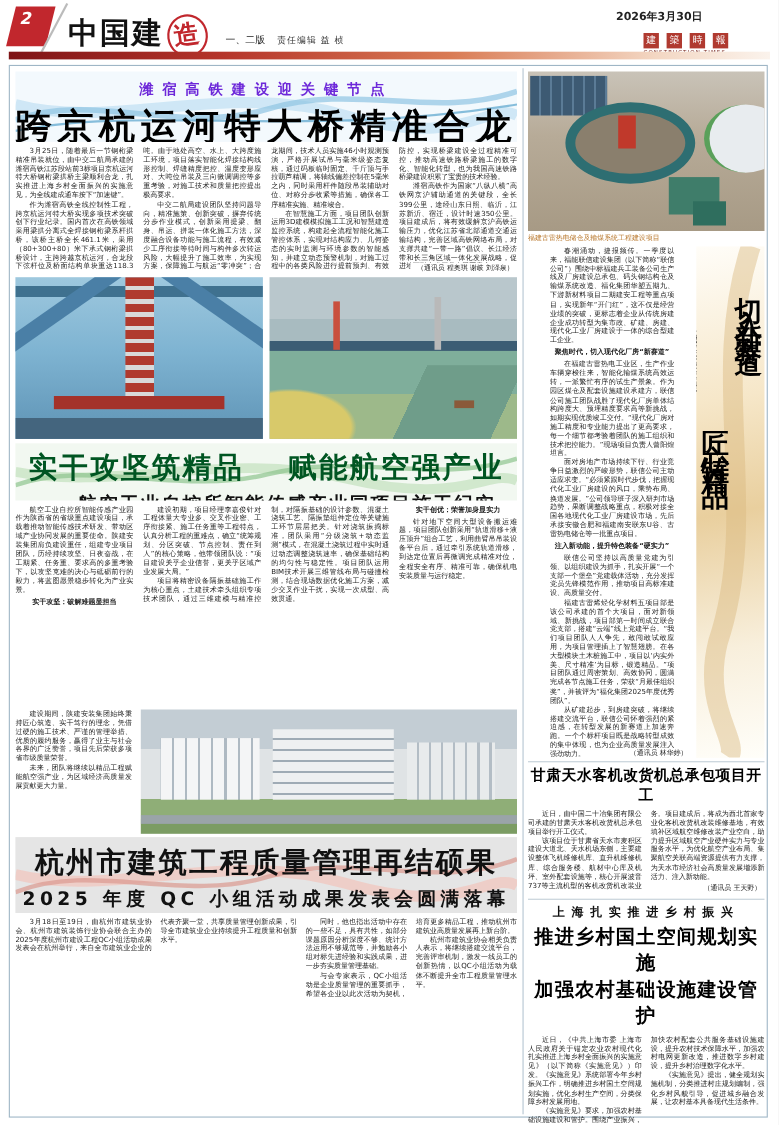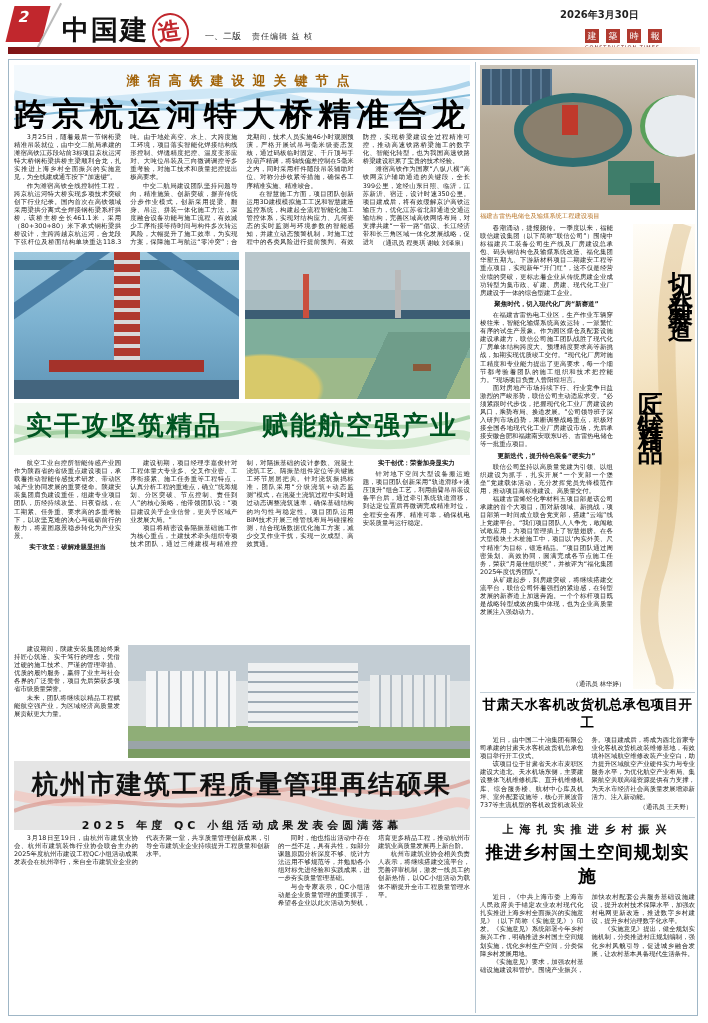--- a/index.html
+++ b/index.html
@@ -23,25 +23,25 @@
   .logo-sub{font-size:5px;color:#7a2a22;letter-spacing:1px;margin-top:1px;}
   .topbar{left:8px;top:47px;width:692px;height:7px;
           background:linear-gradient(90deg,#7e1416 0%,#b5342a 28%,#d97b54 58%,#f3d7c3 85%,#fbf3ec 100%);}
   
   .frame{left:8px;top:59px;width:690px;height:957px;border:1px solid #9fb6c6;box-sizing:border-box;}
   .vdiv{left:466px;top:2px;width:1px;height:951px;background:#b5c6d2;}
   .hr{height:1px;background:#c2cfd8;}
   
   .band{overflow:hidden;text-align:center;}
   .band svg{position:absolute;left:0;top:0;width:100%;height:100%;}
-  .band .kicker{position:relative;font-size:13px;font-weight:bold;letter-spacing:8px;color:#a16207;margin-top:7px;}
+  .band .kicker{position:relative;font-size:13px;font-weight:bold;letter-spacing:8px;color:#6d28d9;margin-top:7px;}
   .band .head1{position:relative;font-size:33px;font-weight:bold;letter-spacing:5px;color:#000;margin-top:3px;}
   .band .head2{position:relative;font-size:26px;font-weight:bold;letter-spacing:2px;color:#052;margin-top:5px;}
   .band .head3{position:relative;font-size:26px;font-weight:bold;letter-spacing:2px;color:#111;margin-top:6px;}
-  .band .subt{position:relative;font-size:11px;font-weight:bold;letter-spacing:2px;color:#111;margin-top:16px;}
+  .band .subt{position:relative;font-size:17px;font-weight:bold;letter-spacing:2px;color:#111;margin-top:4px;}
   
   .bt{font-size:6.4px;line-height:8.1px;color:#1b1b1b;text-align:justify;overflow:hidden;}
   .bt p{margin:0;text-indent:2em;}
   .bt p.sub{text-indent:0;text-align:center;font-weight:bold;margin:3px 0;}
   .cols4{column-count:4;column-gap:9px;}
   .cols2{column-count:2;column-gap:8px;}
   .byline{position:absolute;right:3px;bottom:0;background:#fff;padding-left:6px;font-size:6.3px;color:#1b1b1b;}
   
   .photo{overflow:hidden;}
   
@@ -193,26 +193,26 @@
       <div class="abs" style="left:2px;top:4px;width:70px;height:36px;background:repeating-linear-gradient(90deg,#3d5a73 0 8px,#5b7florida 8px 9px);background:repeating-linear-gradient(90deg,#3d5a73 0 8px,#5b7b96 8px 10px);"></div>
       <div class="abs" style="left:34px;top:28px;width:118px;height:74px;border:9px solid #2e6e72;border-radius:50%;background:#8a7f6d;box-sizing:border-box;"></div>
       <div class="abs" style="left:82px;top:40px;width:16px;height:30px;background:#c0392b;"></div>
       <div class="abs" style="left:160px;top:30px;width:70px;height:62px;border-radius:50%;background:#e8ecef;border-left:5px solid #5aa05a;"></div>
       <div class="abs" style="left:128px;top:96px;width:46px;height:34px;background:#3f7d6a;"></div>
       <div class="abs" style="left:150px;top:118px;width:30px;height:22px;background:#2f6e5e;"></div>
     </div>
     <div class="abs caption" style="left:471px;top:152px;width:215px;">福建古雷热电储仓及输煤系统工程建设项目</div>
 
     <div class="abs" style="left:471px;top:164px;width:215px;height:465px;display:flex;">
-      <div class="bt" style="flex:1;height:465px;padding-right:20px;font-size:6.4px;">
+      <div class="bt" style="flex:1;height:465px;padding-right:20px;font-size:6.4px;margin-left:20px;">
         <p>春潮涌动，捷报频传。一季度以来，福能联信建设集团（以下简称“联信公司”）围绕中标福建兵工装备公司生产线及厂房建设总承包、码头钢结构仓及输煤系统改造、福化集团华塑五期九、下游新材料项目二期建安工程等重点项目，实现新年“开门红”，这不仅是经营业绩的突破，更标志着企业从传统房建企业成功转型为集市政、矿建、房建、现代化工业厂房建设于一体的综合型建工企业。</p>
         <p class="sub">聚焦时代，切入现代化厂房“新赛道”</p>
         <p>在福建古雷热电工业区，生产作业车辆穿梭往来，智能化输煤系统高效运转，一派繁忙有序的试生产景象。作为园区煤仓及配套设施建设承建方，联信公司施工团队战胜了现代化厂房单体结构跨度大、预埋精度要求高等新挑战，如期实现优质竣工交付。“现代化厂房对施工精度和专业能力提出了更高要求，每一个细节都考验着团队的施工组织和技术把控能力。”现场项目负责人曾阳煌坦言。</p>
         <p>面对房地产市场持续下行、行业竞争日益激烈的严峻形势，联信公司主动适应求变。“必须紧跟时代步伐，把握现代化工业厂房建设的风口，乘势布局、换道发展。”公司领导班子深入研判市场趋势，果断调整战略重点，积极对接全国各地现代化工业厂房建设市场，先后承接安徽合肥和福建南安联东U谷、古雷热电储仓等一批重点项目。</p>
-        <p class="sub">更新迭代，提升特色装备“硬实力”</p>
+        <p class="sub">注入新动能，提升特色装备“硬实力”</p>
         <p>联信公司坚持以高质量党建为引领、以组织建设为抓手，扎实开展“一个支部一个堡垒”党建载体活动，充分发挥党员先锋模范作用，推动项目高标准建设、高质量交付。</p>
         <p>福建古雷烯烃化学材料五项目部是该公司承建的首个大项目，面对新领域、新挑战，项目部第一时间成立联合党支部，搭建“云端”线上党建平台。“我们项目团队人人争先，敢闯敢试敢应用，为项目管理插上了智慧翅膀。在各大型模块土木桩施工中，项目以‘内实外美、尺寸精准’为目标，锻造精品。”项目团队通过周密策划、高效协同，圆满完成各节点施工任务，荣获“月最佳组织奖”，并被评为“福化集团2025年度优秀团队”。</p>
         <p>从矿建起步，到房建突破，将继续搭建交流平台，联信公司怀着强烈的紧迫感，在转型发展的新赛道上加速奔跑。一个个标杆项目既是战略转型成效的集中体现，也为企业高质量发展注入强劲动力。</p>
       </div>
       <div class="strip" style="width:62px;height:465px;position:relative;">
         <svg style="position:absolute;left:0;top:0;width:62px;height:465px;" viewBox="0 0 62 465" preserveAspectRatio="none">
           <path d="M50,0 C10,120 60,240 20,360 C5,420 40,450 30,465" fill="none" stroke="#d9b97f" stroke-width="18" opacity="0.45"></path>
         </svg>
         <div class="big" style="padding-top:26px;position:relative;">切入新赛道</div>
         <div class="big" style="padding-top:148px;position:relative;">匠心铸精品</div>
@@ -232,20 +232,21 @@
         <p>该项目位于甘肃省天水市麦积区建设大道北、天水机场东侧，主要建设整体飞机维修机库、直升机维修机库、综合服务楼、航材中心库及机坪、室外配套设施等，核心开展波音737等主流机型的客机改货机改装业务。项目建成后，将成为西北首家专业化客机改货机改装维修基地，有效填补区域航空维修改装产业空白，助力提升区域航空产业硬件实力与专业服务水平，为优化航空产业布局、集聚航空关联高端资源提供有力支撑，为天水市经济社会高质量发展增添新活力、注入新动能。</p>
       </div>
       <span class="byline" style="bottom:2px;">（通讯员 王天野）</span>
     </div>
 
     <div class="abs hr" style="left:471px;top:757px;width:215px;"></div>
 
     <div class="abs" style="left:471px;top:762px;width:215px;height:190px;">
       <div class="sh-kicker">上海扎实推进乡村振兴</div>
       <div class="sh-head" style="margin-top:3px;">推进乡村国土空间规划实施</div>
+      <div class="sh-head">加强农村基础设施建设管护</div>
       <div class="bt cols2" style="height:128px;margin-top:5px;">
         <p>近日，《中共上海市委 上海市人民政府关于锚定农业农村现代化 扎实推进上海乡村全面振兴的实施意见》（以下简称《实施意见》）印发。《实施意见》系统部署今年乡村振兴工作，明确推进乡村国土空间规划实施，优化乡村生产空间，分类保障乡村发展用地。</p>
         <p>《实施意见》要求，加强农村基础设施建设和管护。围绕产业振兴，加快农村配套公共服务基础设施建设，提升农村技术保障水平，加强农村电网更新改造，推进数字乡村建设，提升乡村治理数字化水平。</p>
         <p>《实施意见》提出，健全规划实施机制，分类推进村庄规划编制，强化乡村风貌引导，促进城乡融合发展，让农村基本具备现代生活条件。</p>
       </div>
     </div>
 
   </div>
 </div>
 

